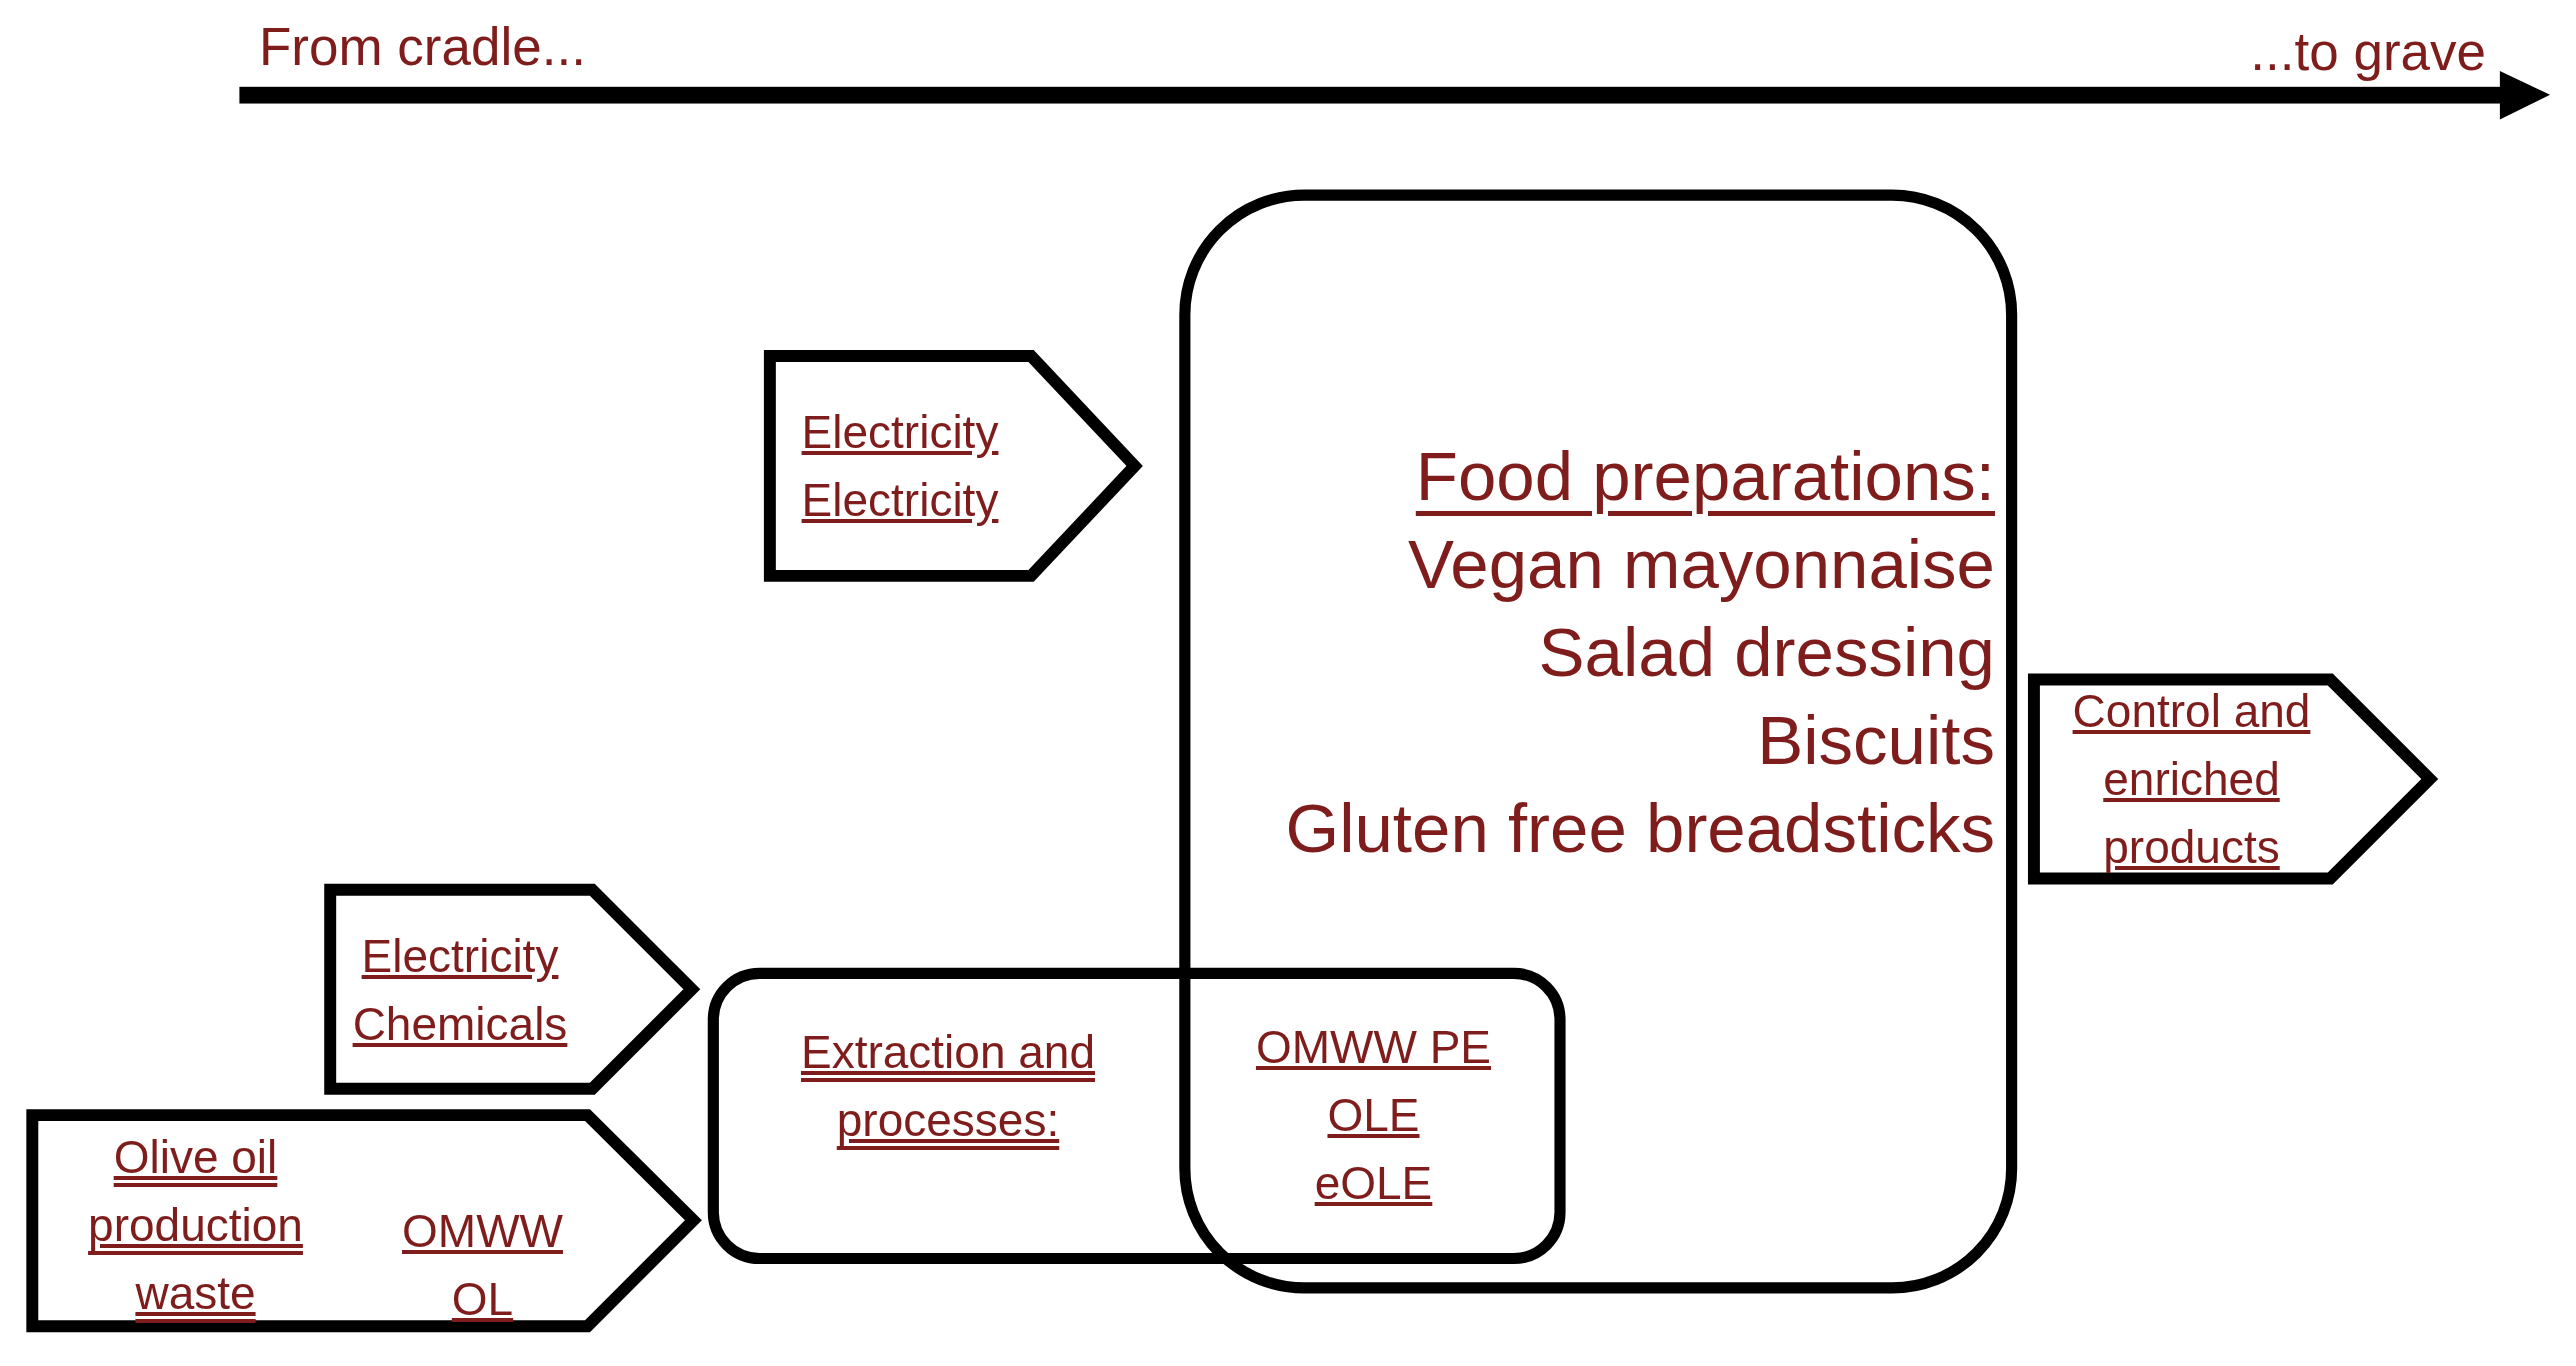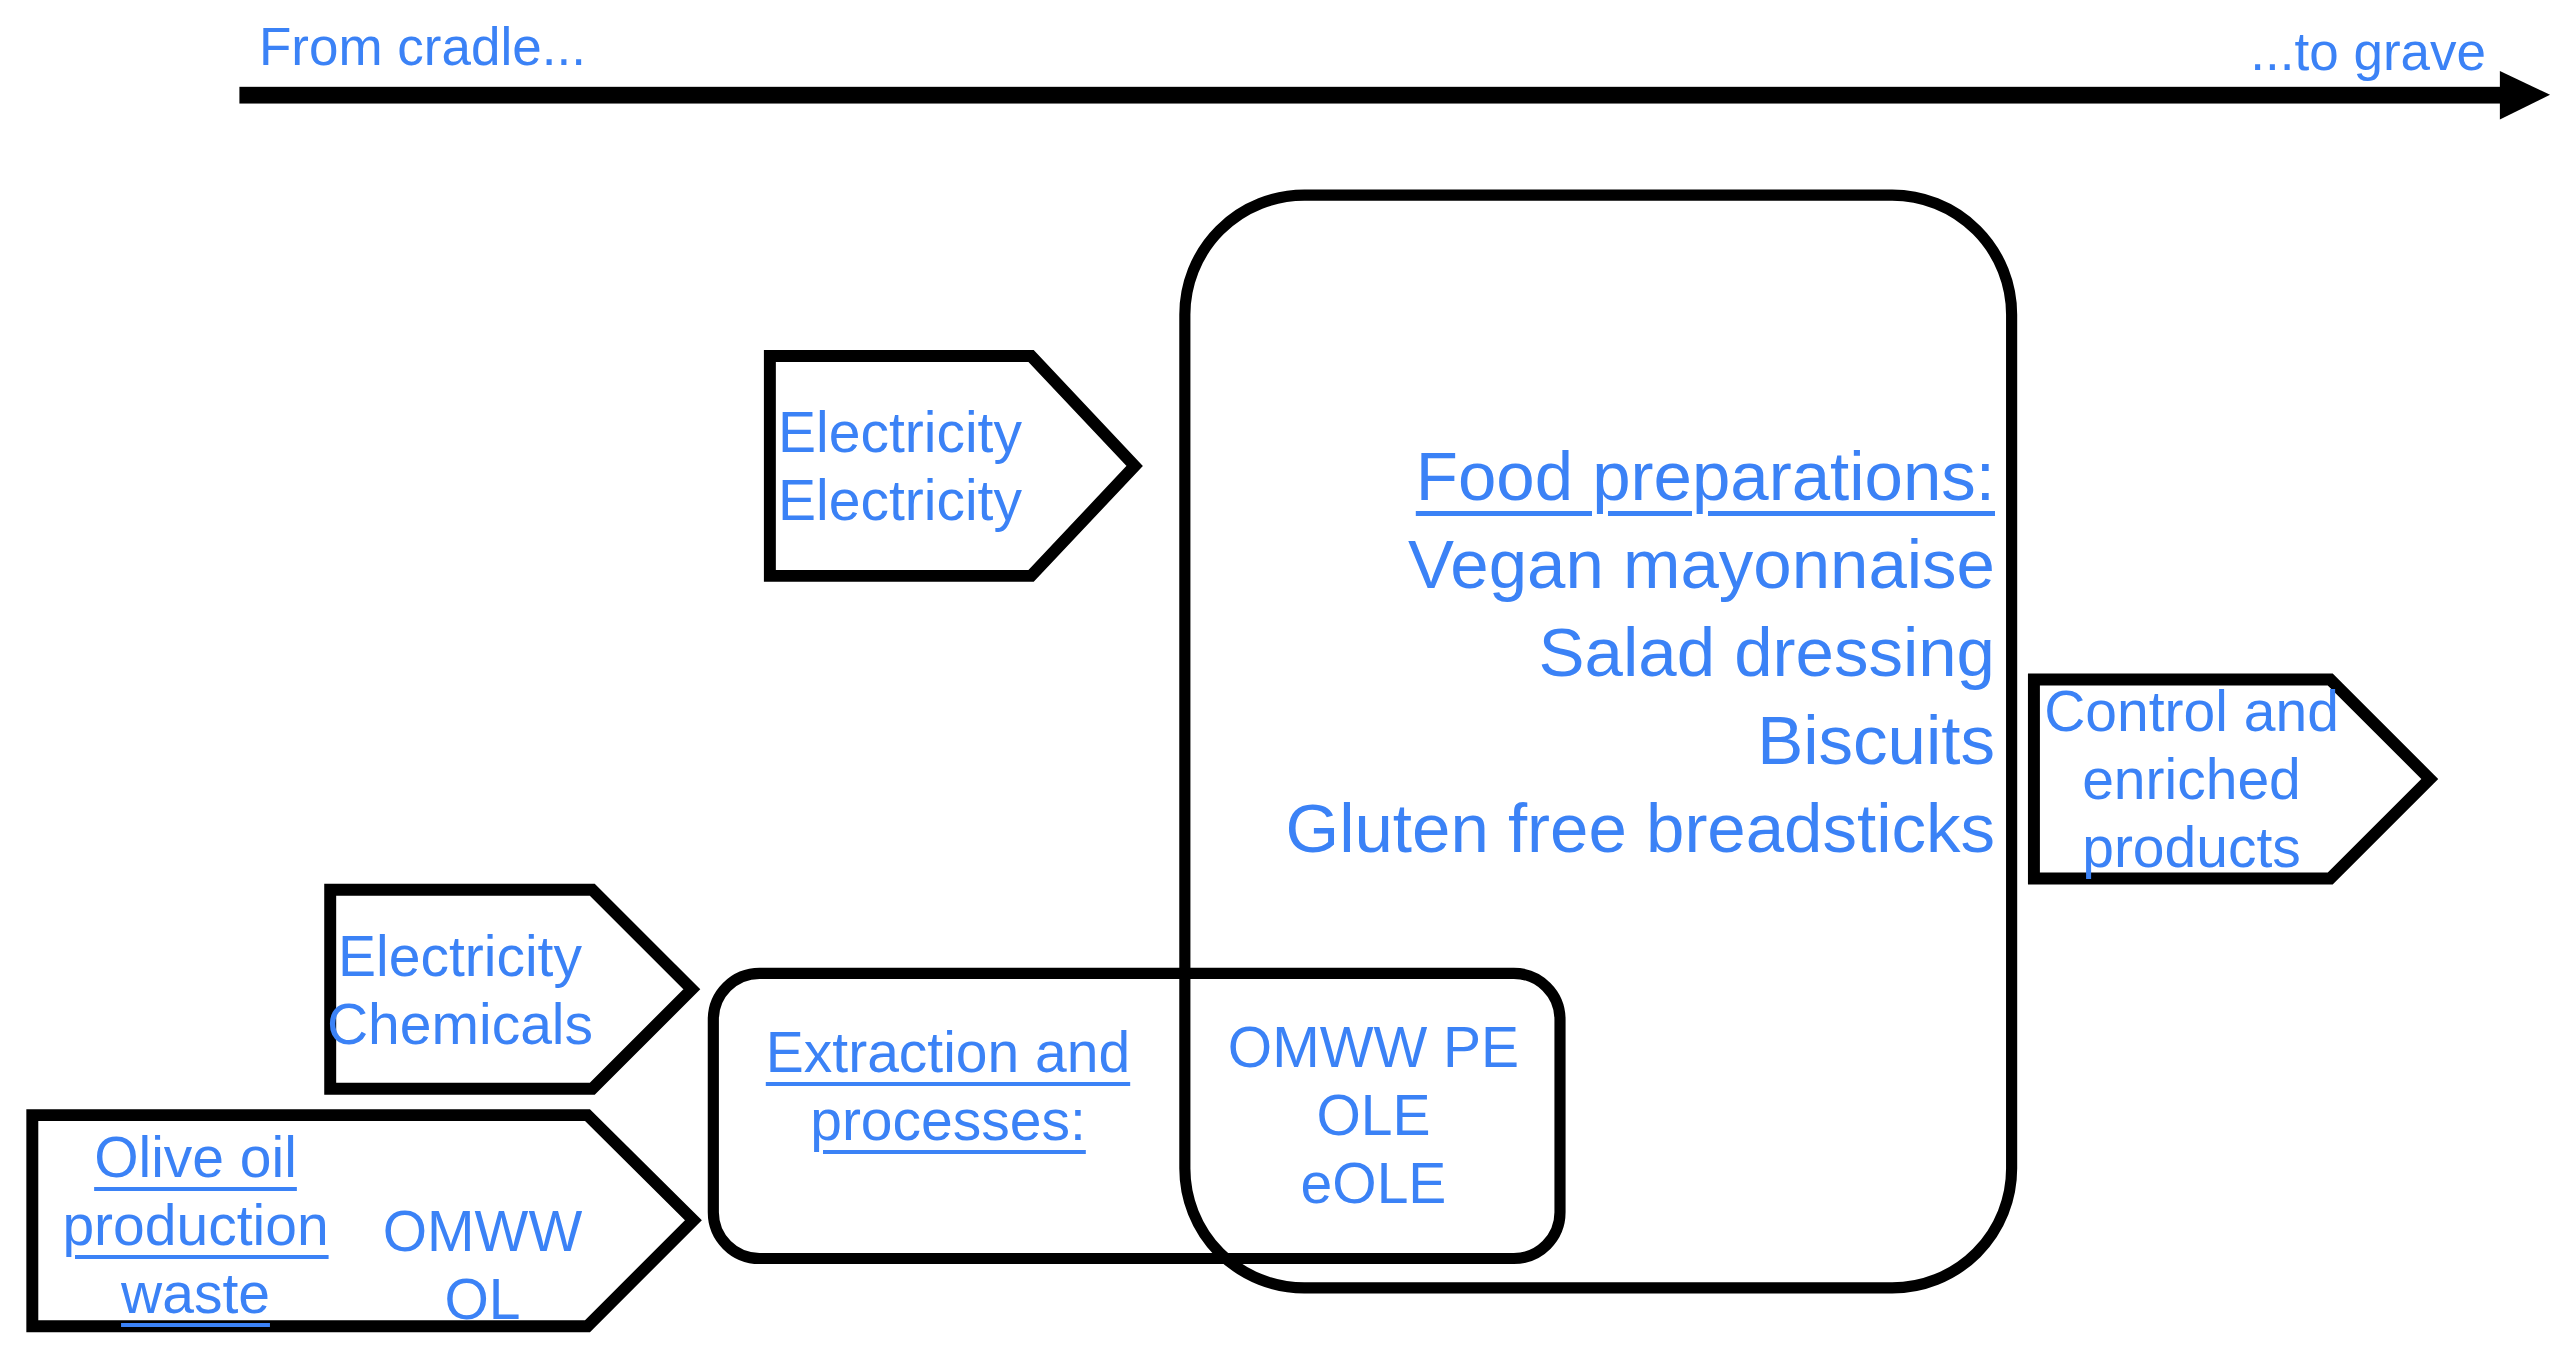--- a/index.html
+++ b/index.html
@@ -5,24 +5,24 @@
   html,body{margin:0;padding:0;background:#ffffff;}
   .stage{
     position:relative;
     width:2576px;height:1366px;
     background:#ffffff;
     font-family:"Liberation Sans", sans-serif;
     color:#000;
     overflow:hidden;
   }
   .stage svg{position:absolute;left:0;top:0;}
-  .txt{position:absolute;white-space:nowrap;color:#3b82f6;}
+  .txt{position:absolute;white-space:nowrap;color:#7f1d1d;}
   .center{text-align:center;}
   .right{text-align:right;}
-  .small{font-size:57px;line-height:68px;}
+  .small{font-size:46px;line-height:68px;text-decoration:underline;}
   .big{font-size:69px;line-height:88px;}
   .toplabel{font-size:53px;line-height:63px;}
   .u{text-decoration:underline;text-decoration-thickness:4px;text-underline-offset:9.6px;}
   .u-big{text-decoration:underline;text-decoration-thickness:4.8px;text-underline-offset:11px;}
 </style>
 </head>
 <body>
 
 <div class="stage">
 

